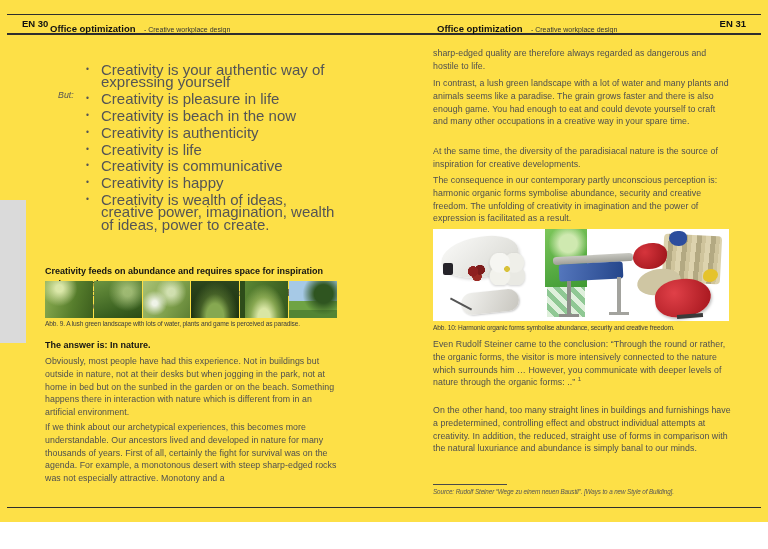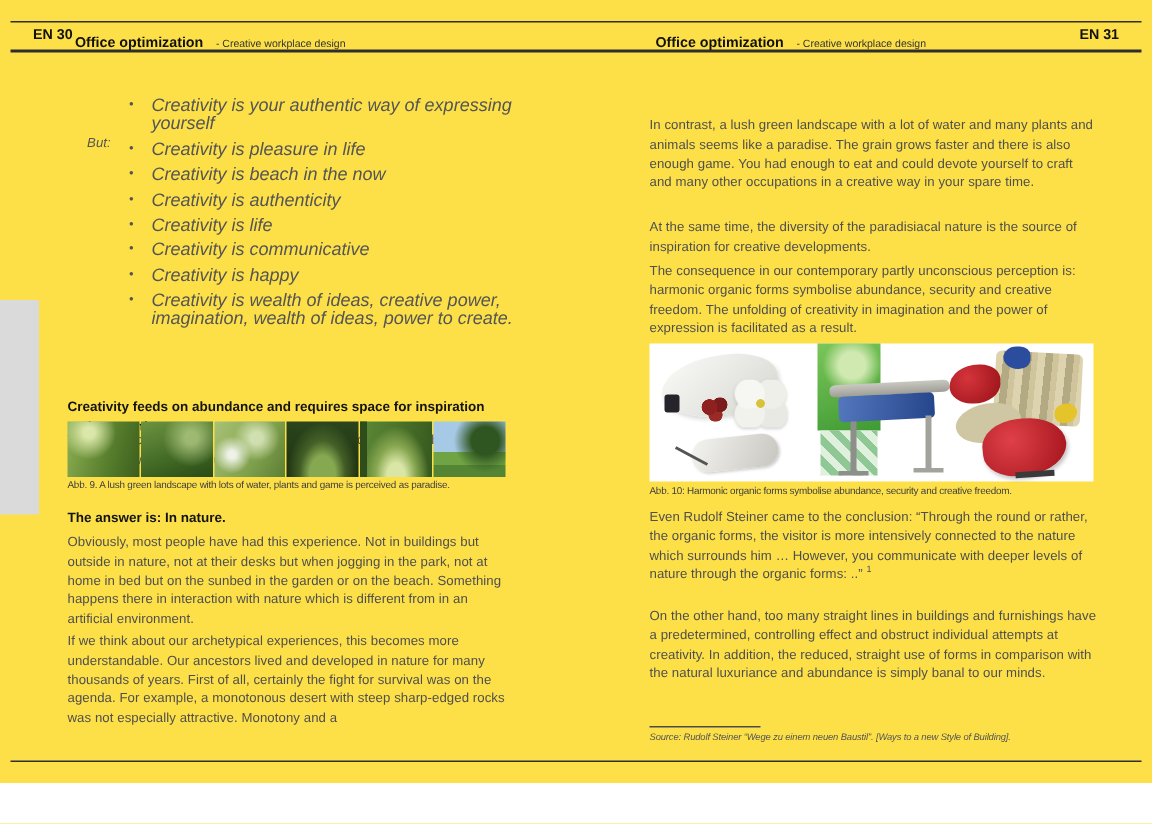--- a/index.html
+++ b/index.html
@@ -21,22 +21,22 @@
   
   .side-tab{position:absolute;left:0;top:200px;width:26px;height:143px;background:#dadada;}
   
   .tb{position:absolute;font-size:8.8px;line-height:12.8px;color:#4f4f4f;letter-spacing:.05px;}
   .col-l{left:45px;width:296px;}
   .col-r{left:433px;width:298px;}
   .hd{font-weight:bold;color:#141414;font-size:9px;line-height:12.5px;letter-spacing:0;}
   .it{font-style:italic;color:#555;margin-top:40px;}
   
   ul.blist{list-style:none;margin:0;padding:0;position:absolute;left:86px;top:64px;width:256px;}
-  ul.blist li{position:relative;padding-left:15px;margin-bottom:4.4px;font-style:italic;
-    color:#555;font-size:12px;line-height:12.4px;}
+  ul.blist li{position:relative;padding-left:15px;margin-bottom:4.4px;
+    color:#555;font-size:15px;line-height:12.4px;}
   ul.blist li::before{content:"•";position:absolute;left:0;top:-1px;color:#555;font-size:8.5px;}
   
   .cap{position:absolute;font-size:6.6px;color:#3e3e3e;letter-spacing:-.15px;white-space:nowrap;}
   .fnote-rule{position:absolute;left:433px;top:484px;width:74px;height:1px;background:#4a4a4a;}
   .fnote{position:absolute;left:433px;top:488px;width:320px;font-size:6.3px;font-style:italic;
     color:#555;letter-spacing:-.1px;}
   sup{font-size:6px;line-height:0;}
   
   .f9{position:absolute;left:45px;top:281px;width:292px;height:37px;display:flex;gap:1px;}
   .f9 .tile{flex:1;height:100%;}
@@ -150,20 +150,21 @@
     <div class="tile t6"></div>
   </div>
   <div class="cap" style="left:45px;top:320px;">Abb. 9.   A lush green landscape with lots of water, plants and game is perceived as paradise.</div>
 
   <div class="tb col-l hd" style="top:339px;">The answer is: In nature.</div>
 
   <div class="tb col-l" style="top:355px;">Obviously, most people have had this experience. Not in buildings but outside in nature, not at their desks but when jogging in the park, not at home in bed but on the sunbed in the garden or on the beach. Something happens there in interaction with nature which is different from in an artificial environment.</div>
 
   <div class="tb col-l" style="top:421px;">If we think about our archetypical experiences, this becomes more understandable. Our ancestors lived and developed in nature for many thousands of years. First of all, certainly the fight for survival was on the agenda. For example, a monotonous desert with steep sharp-edged rocks was not especially attractive. Monotony and a</div>
 
+  <div class="tb col-r" style="top:47px;">sharp-edged quality are therefore always regarded as dangerous and hostile to life.</div>
 
   <div class="tb col-r" style="top:77px;">In contrast, a lush green landscape with a lot of water and many plants and animals seems like a paradise. The grain grows faster and there is also enough game. You had enough to eat and could devote yourself to craft and many other occupations in a creative way in your spare time.</div>
 
   <div class="tb col-r" style="top:145px;">At the same time, the diversity of the paradisiacal nature is the source of inspiration for creative developments.</div>
 
   <div class="tb col-r" style="top:174px;">The consequence in our contemporary partly unconscious perception is: harmonic organic forms symbolise abundance, security and creative freedom. The unfolding of creativity in imagination and the power of expression is facilitated as a result.</div>
 
   <div class="f10">
     <div class="s-blob1"></div>
     <div class="s-cam"></div>

